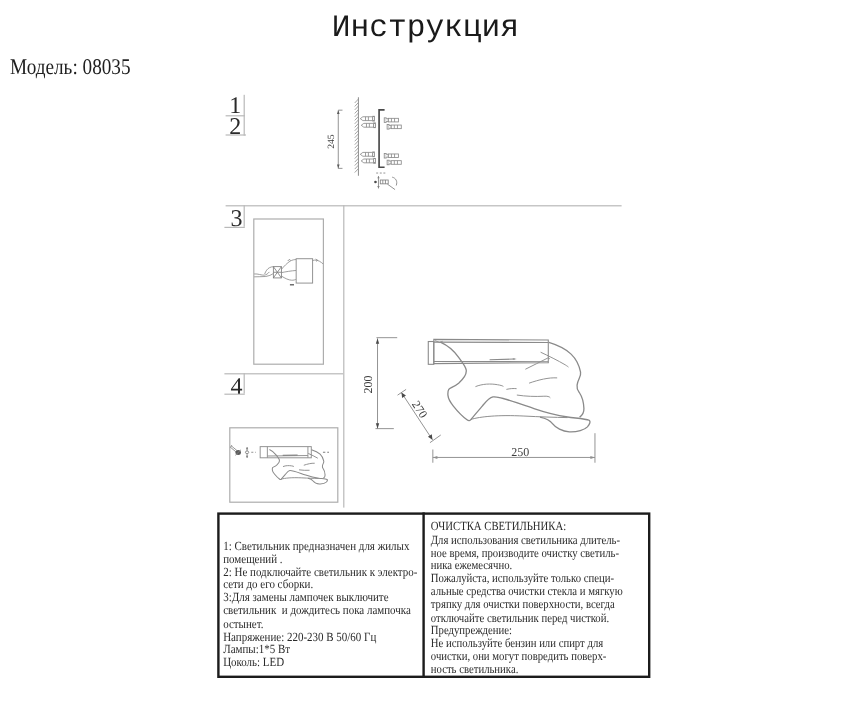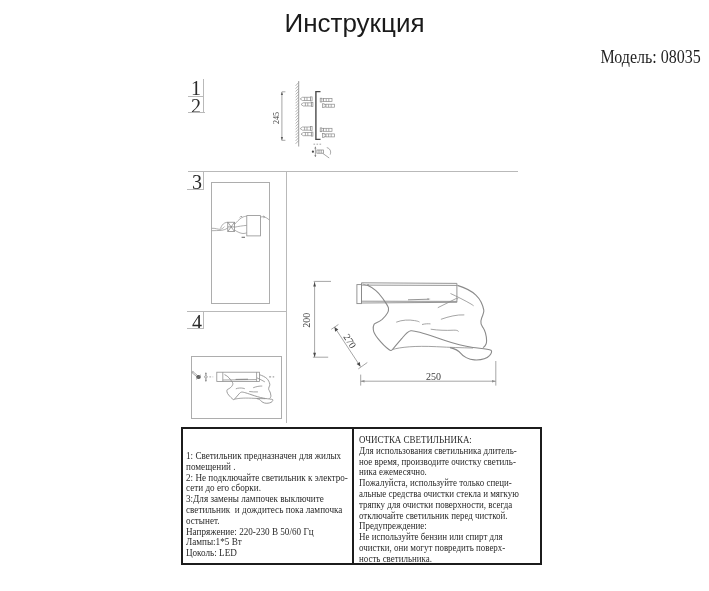--- a/index.html
+++ b/index.html
@@ -7,23 +7,23 @@
         font-family:"Liberation Serif", serif;}
   .abs{position:absolute;}
   .ln{position:absolute;background:#b9b9b9;}
   .num{position:absolute;font-family:"Liberation Serif",serif;font-size:20px;color:#2a2a2a;line-height:1;}
   .cell-txt{position:absolute;font-family:"Liberation Serif",serif;font-size:10.4px;line-height:10.8px;color:#2b2b2b;white-space:pre;transform-origin:0 0;}
 </style>
 </head>
 <body>
 <div id="page">
 
-  <div class="abs" style="left:0;top:8px;width:709px;text-align:center;font-family:Liberation Sans, sans-serif;font-size:26px;color:#1a1a1a;">Инструкция</div>
-
-  <div class="abs" style="left:0;top:46px;width:709px;text-align:right;font-family:'Liberation Serif',serif;font-size:18.7px;color:#1f1f1f;"><span style="display:inline-block;transform:scaleX(0.857);transform-origin:50% 50%;">Модель: 08035</span></div>
+  <div class="abs" style="left:0;top:8px;width:709px;text-align:center;font-family:Liberation Mono, monospace;font-size:26px;color:#1a1a1a;">Инструкция</div>
+
+  <div class="abs" style="left:0;top:46px;width:709px;text-align:left;font-family:'Liberation Serif',serif;font-size:18.7px;color:#1f1f1f;"><span style="display:inline-block;transform:scaleX(0.857);transform-origin:50% 50%;">Модель: 08035</span></div>
 
   <div class="num" style="left:189px;top:78px;width:14px;text-align:center;">1</div>
 
   <div class="ln" style="left:188px;top:96px;width:16px;height:1px;"></div>
 
   <div class="num" style="left:189px;top:96px;width:14px;text-align:center;">2</div>
 
   <div class="ln" style="left:188px;top:112px;width:17px;height:1px;"></div>
 
   <div class="ln" style="left:203px;top:79px;width:1px;height:34px;"></div>

